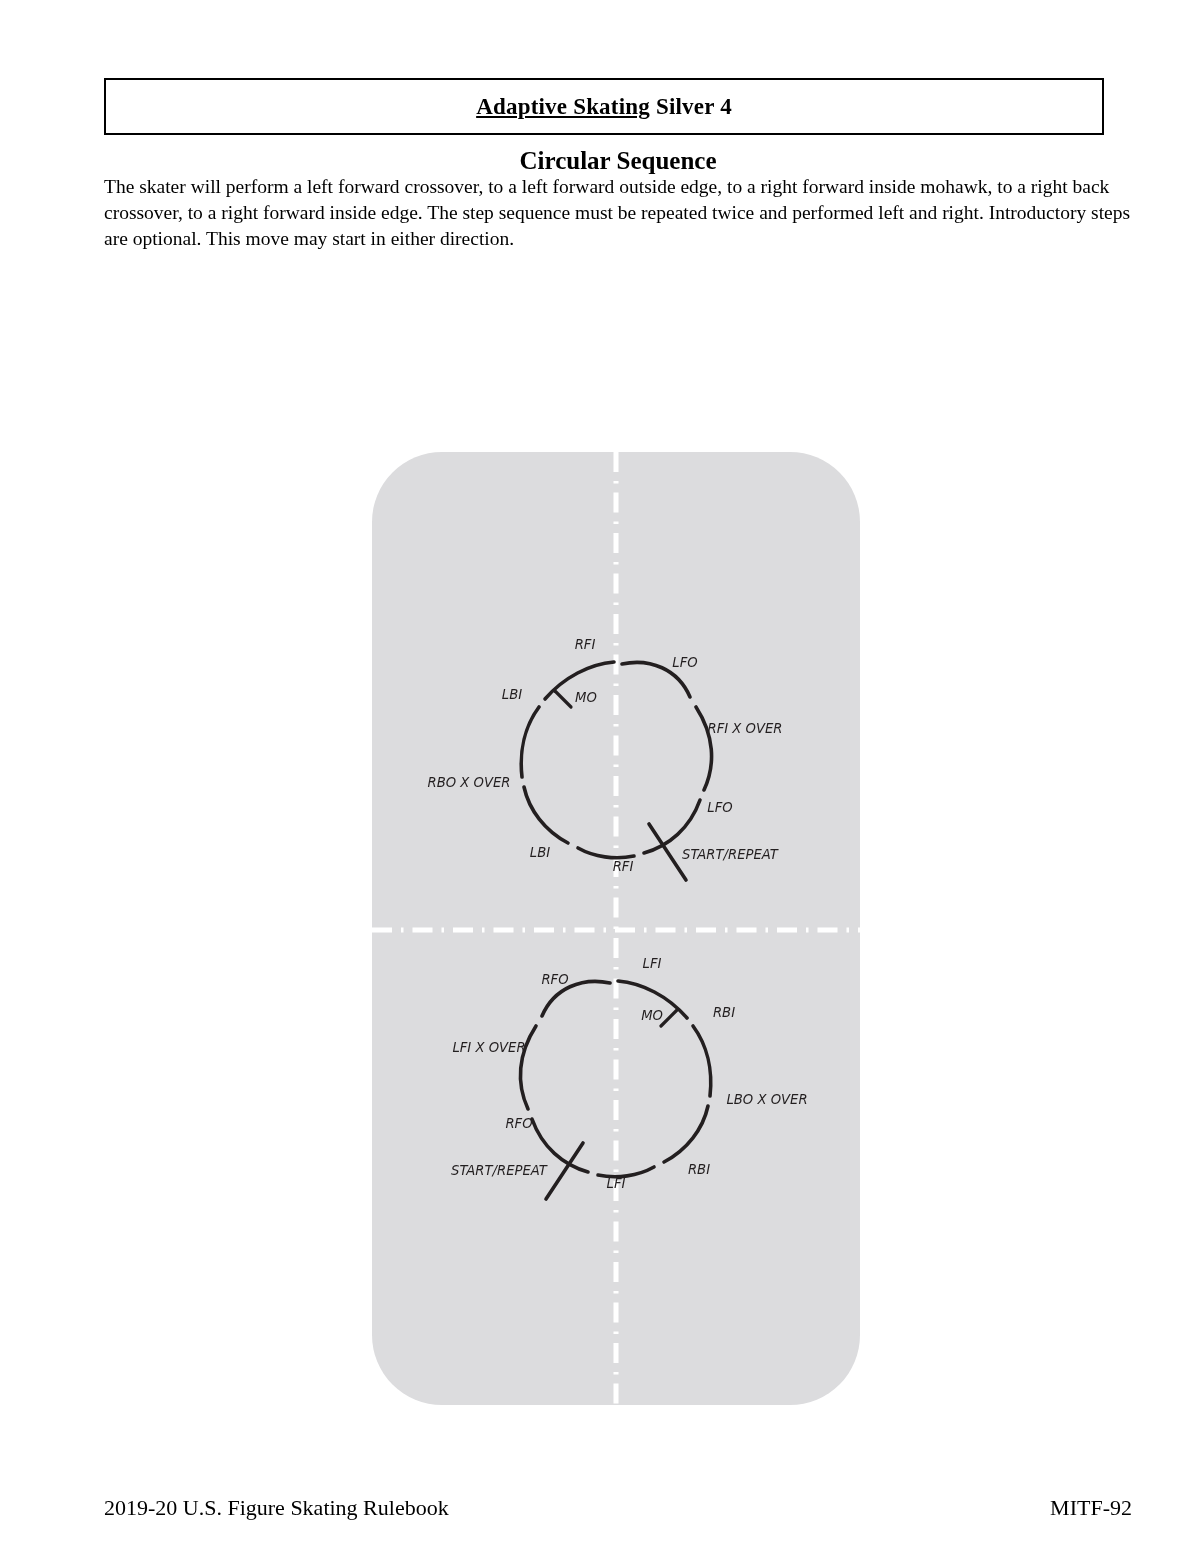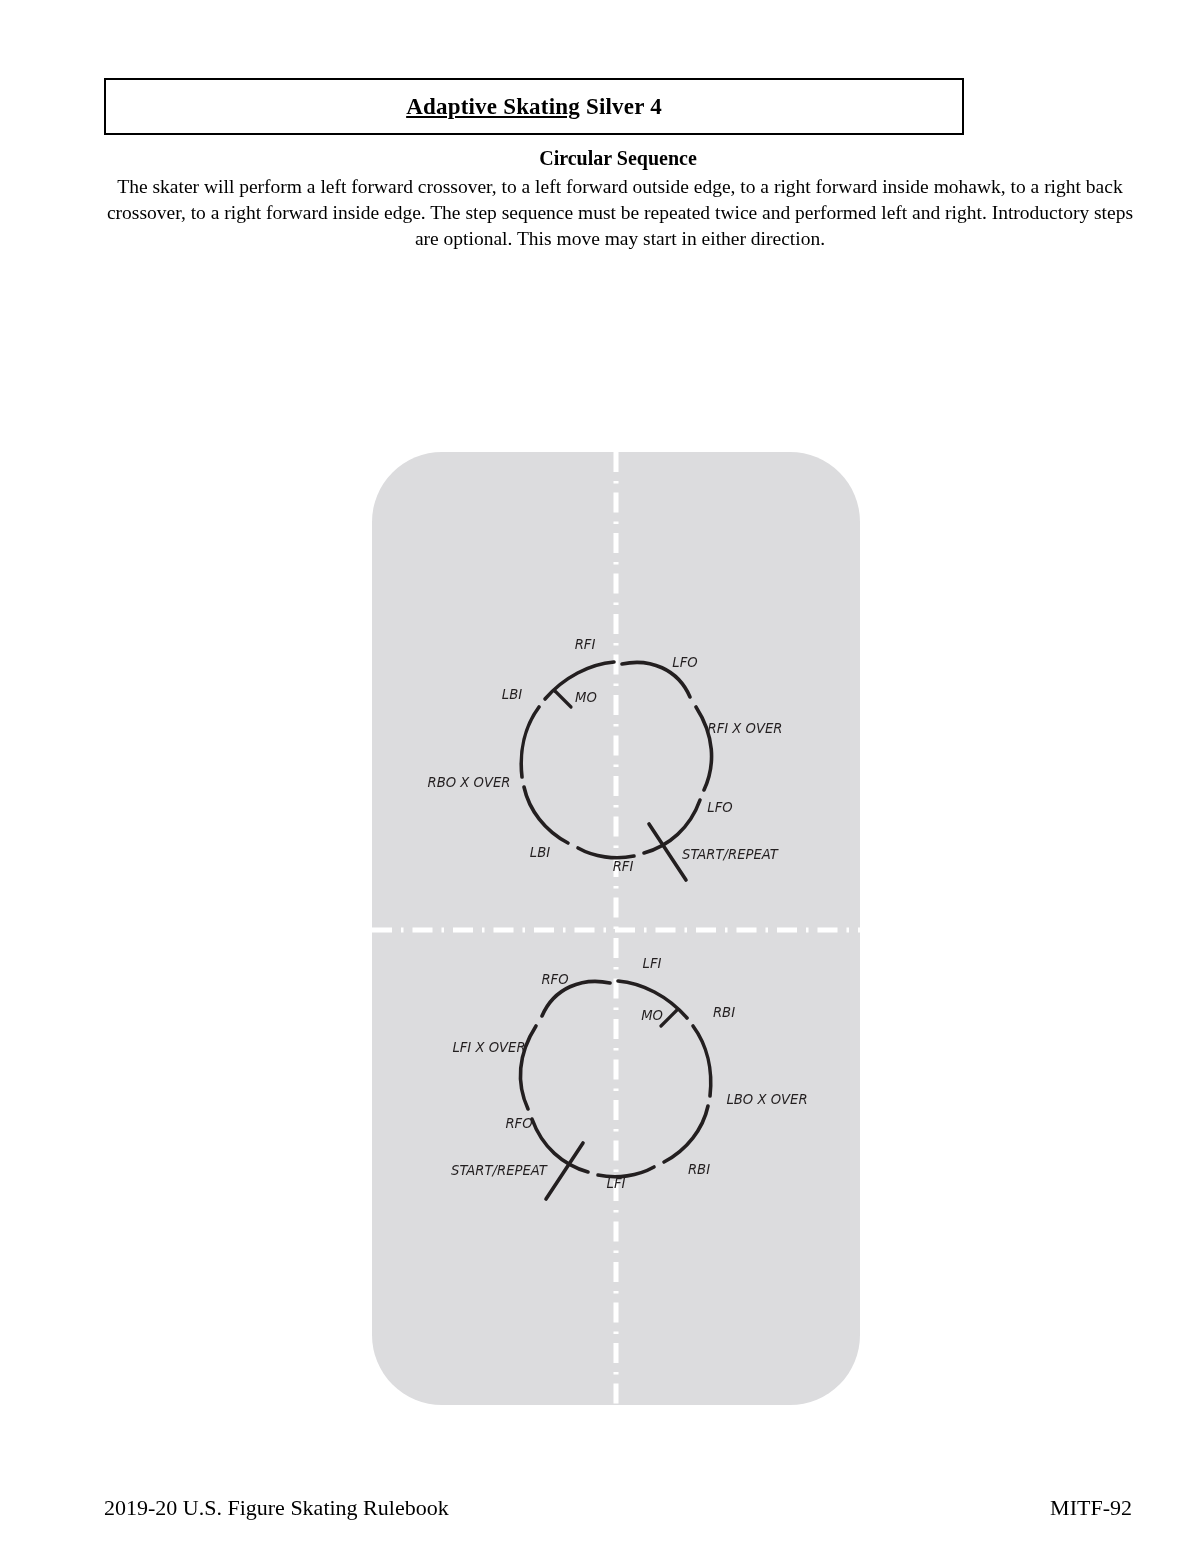--- a/index.html
+++ b/index.html
@@ -15,21 +15,21 @@
     font-family: "Liberation Serif", serif;
     color: #000000;
     overflow: hidden;
   }
 
   
   .title-box {
     position: absolute;
     left: 104px;
     top: 78px;
-    width: 860px;
+    width: 1000px;
     height: 57px;
     border: 2px solid #000000;
     box-sizing: border-box;
     display: flex;
     align-items: center;
     justify-content: center;
   }
   .title-text {
     font-size: 23px;
     font-weight: bold;
@@ -38,33 +38,33 @@
   }
   .title-text .underlined { text-decoration: underline; }
 
   
   .subtitle {
     position: absolute;
     left: 104px;
     top: 147px;
     width: 1028px;
     text-align: center;
-    font-size: 20px;
+    font-size: 25px;
     font-weight: bold;
   }
 
   
   .body-text {
     position: absolute;
     left: 104px;
     top: 174px;
     width: 1032px;
     font-size: 19.5px;
     line-height: 26px;
-    text-align: center;
+    text-align: left;
   }
 
   
   .rink-wrap {
     position: absolute;
     left: 372px;
     top: 452px;
     width: 488px;
     height: 953px;
     font-style: italic;

